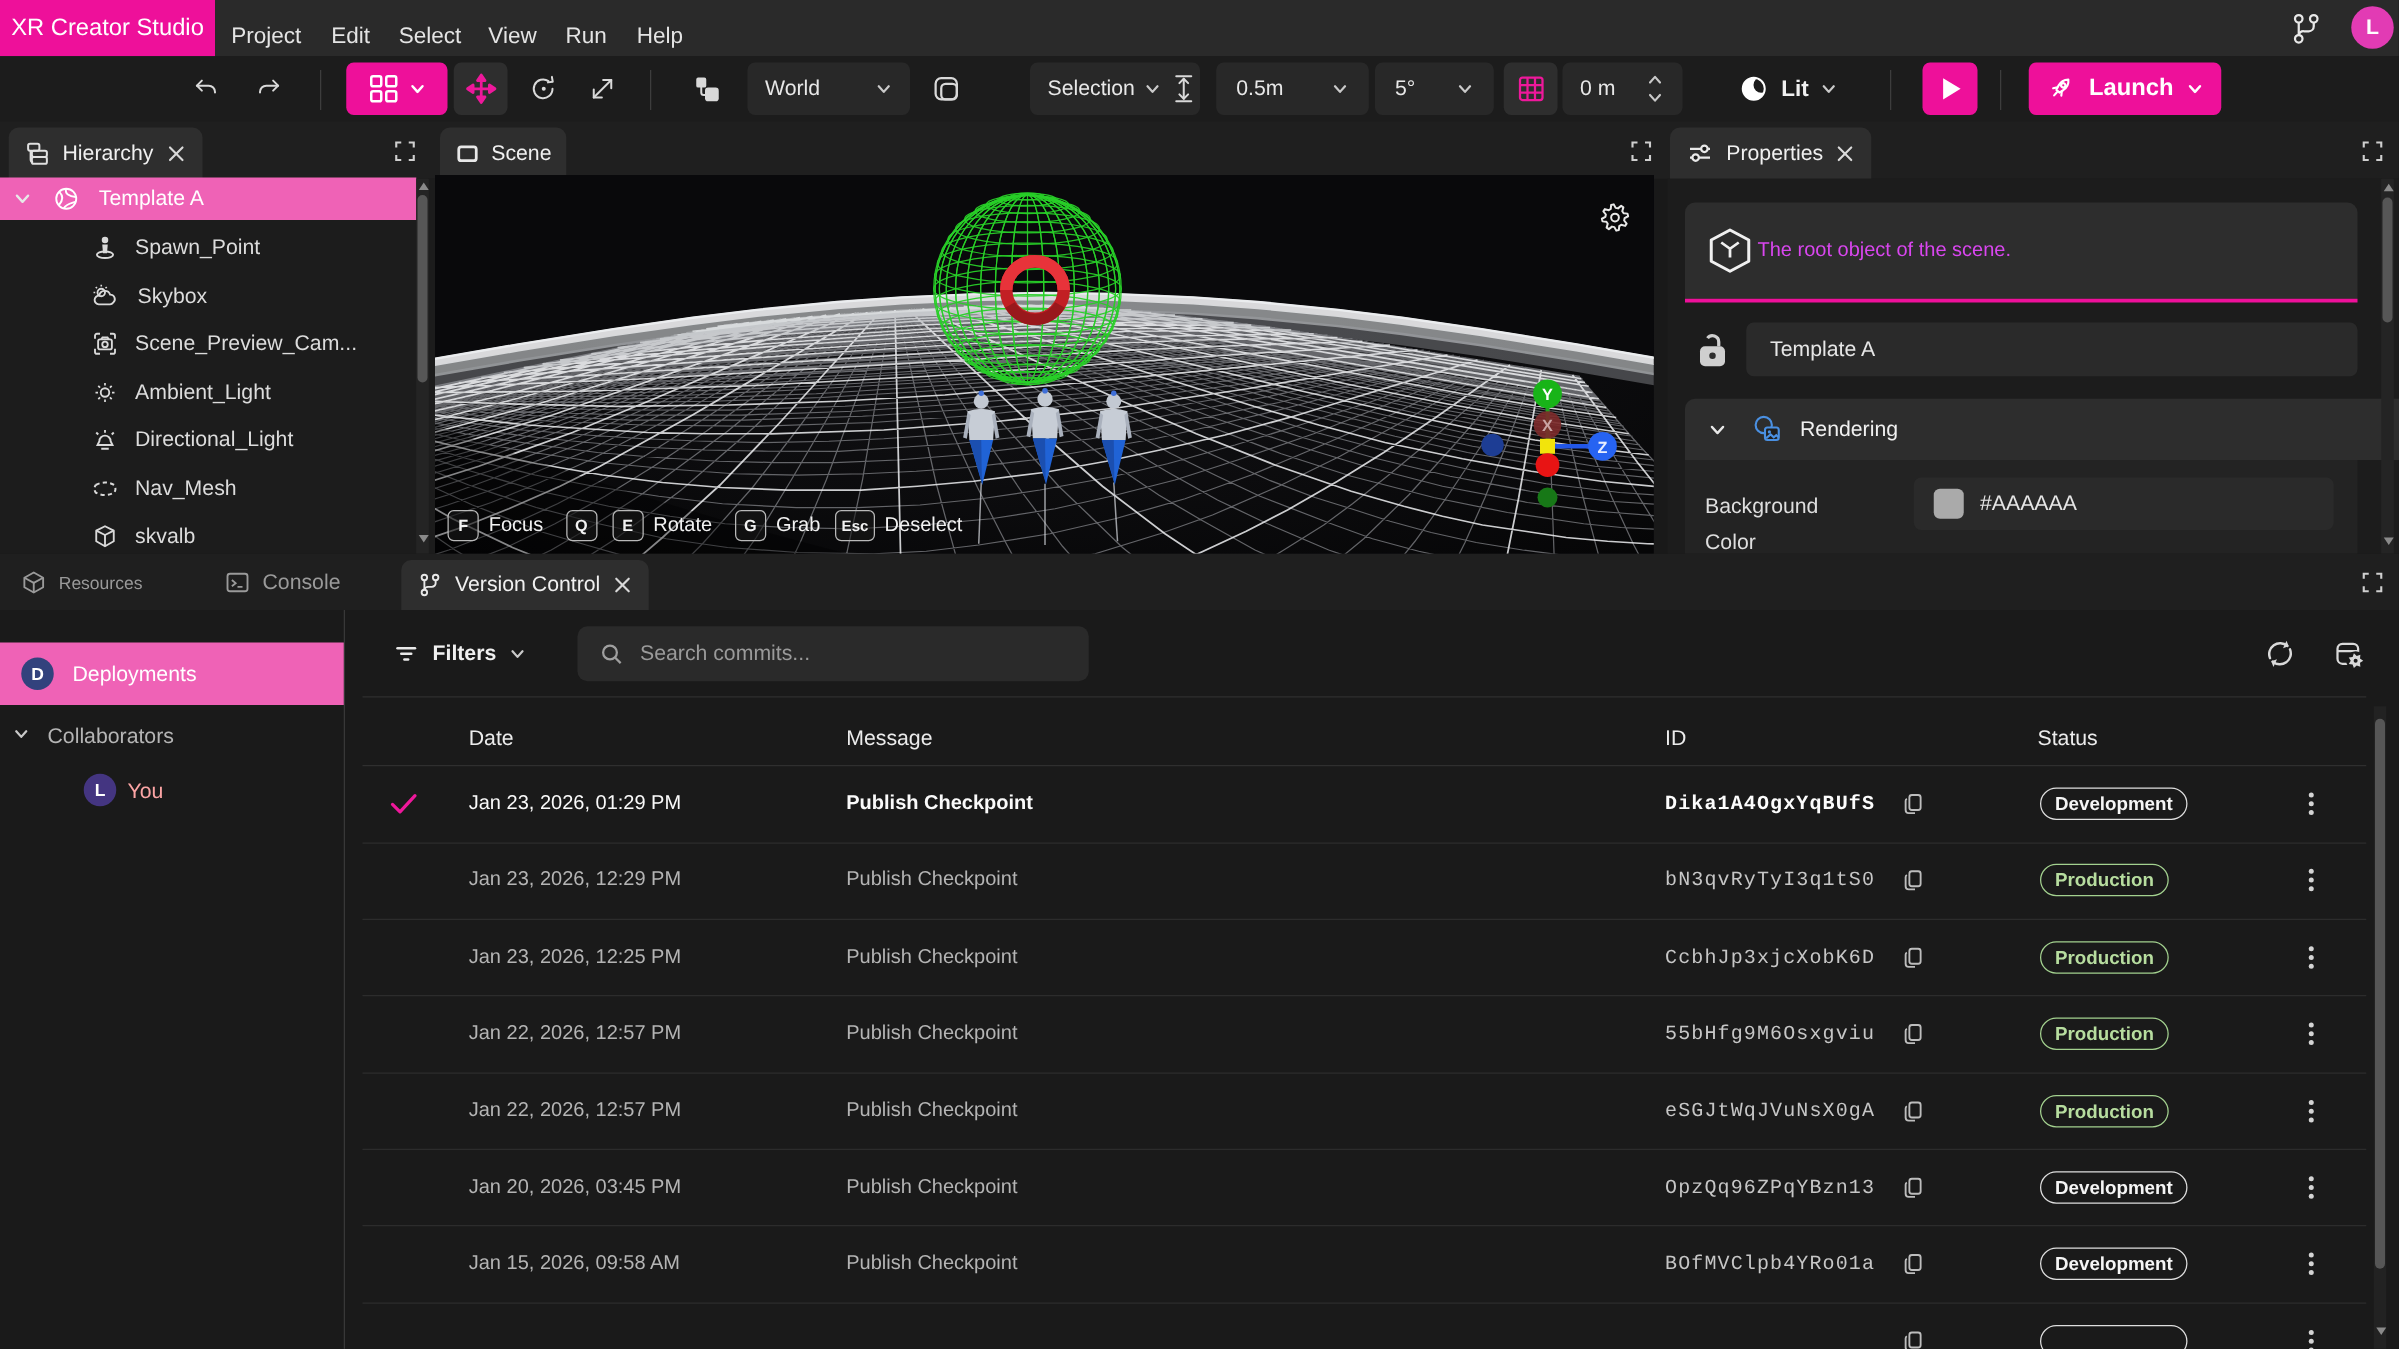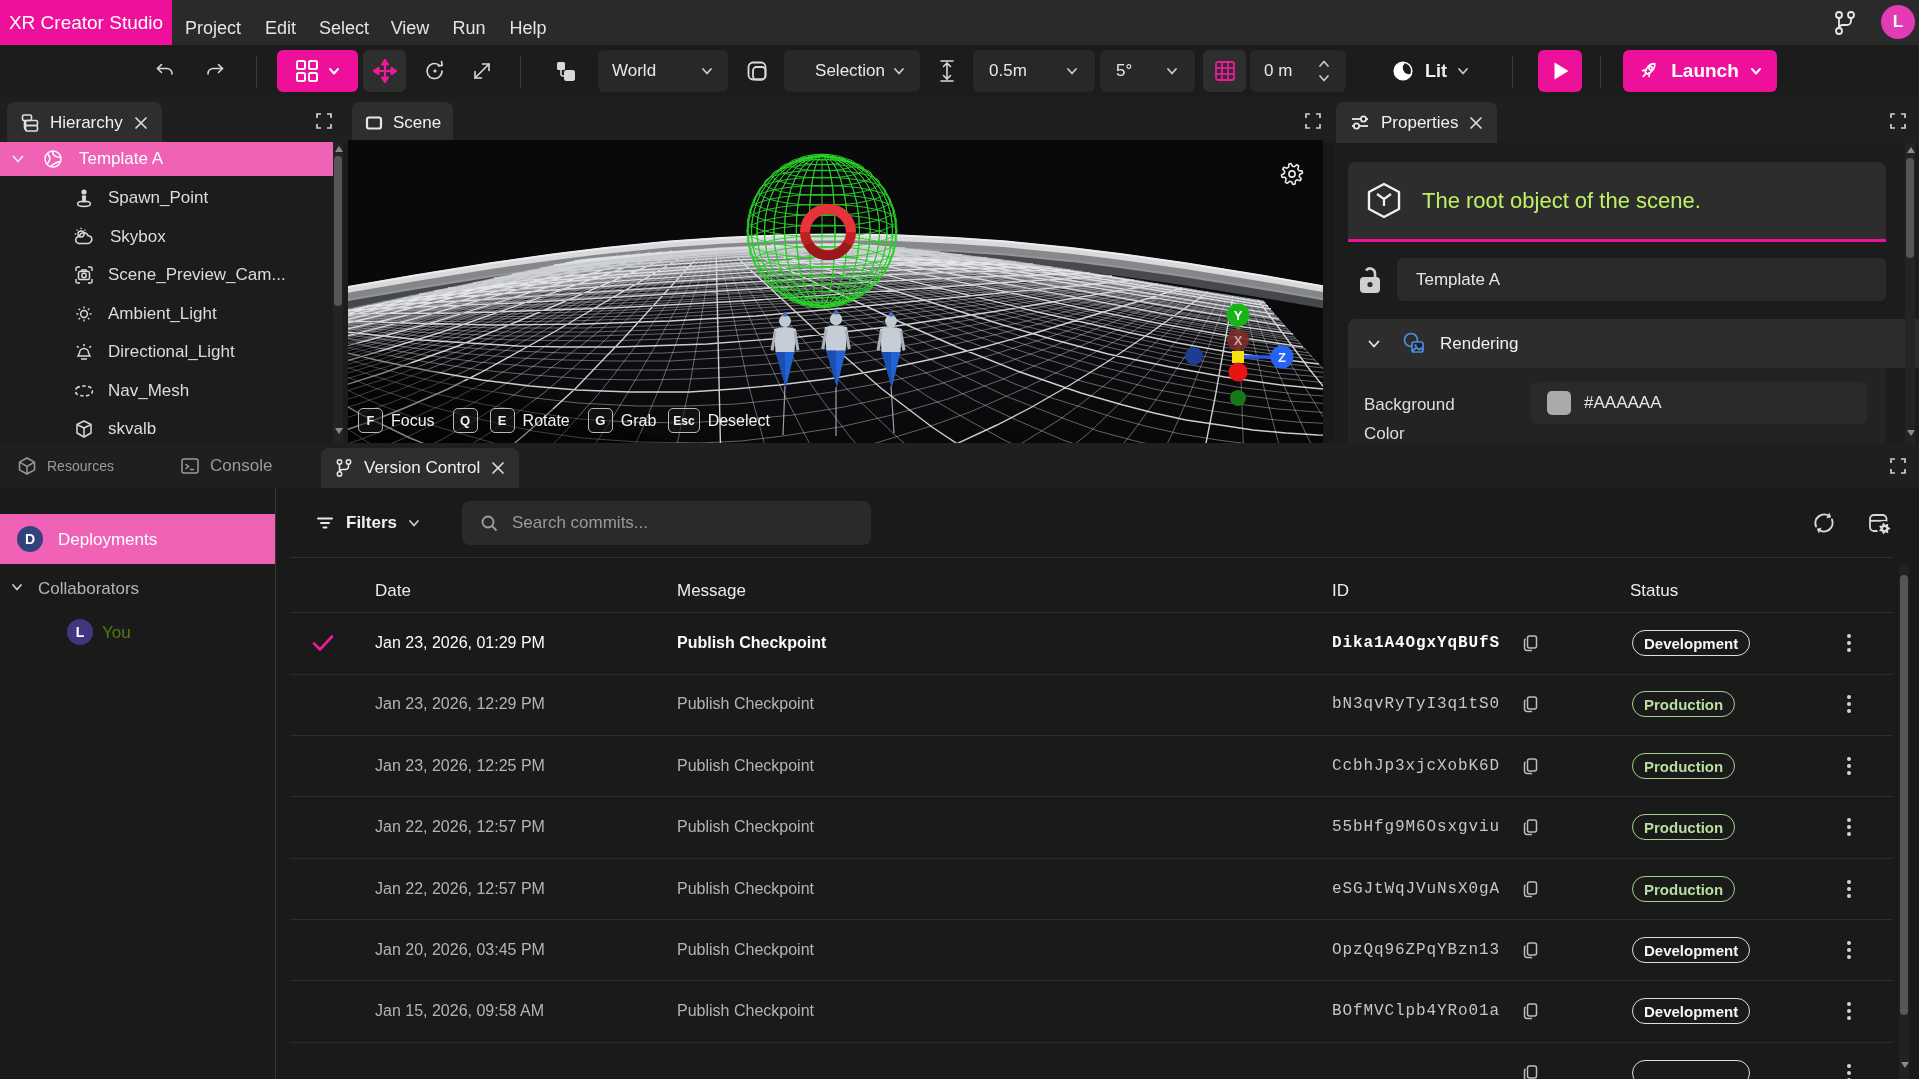--- a/index.html
+++ b/index.html
@@ -108,21 +108,21 @@
       <path fill="none" stroke="#c9c9c9" stroke-width="1.8" stroke-linecap="round" stroke-linejoin="round" d="M3 5 L7 9.5 L11 5"></path>
     </svg></div>
 <div class="ab" style="left:744px;top:58px">
     <svg width="26" height="26" viewBox="0 0 26 26" style="">
       <g fill="none" stroke="#d9d9d9" stroke-width="1.8">
         <rect x="4.5" y="4.5" width="17" height="17" rx="4.5"></rect>
         <rect x="9" y="9" width="12.5" height="12.5" rx="3.5"></rect>
       </g>
     </svg>
   </div>
-<div class="ab tbtn dd" style="left:784px;width:136px;justify-content:flex-end;padding:0 14px">Selection <svg width="14" height="14" viewBox="0 0 14 14" style="">
+<div class="ab tbtn dd" style="left:824px;width:136px;justify-content:flex-start;padding:0 14px">Selection <svg width="14" height="14" viewBox="0 0 14 14" style="">
       <path fill="none" stroke="#c9c9c9" stroke-width="1.8" stroke-linecap="round" stroke-linejoin="round" d="M3 5 L7 9.5 L11 5"></path>
     </svg></div>
 <div class="ab" style="left:936px;top:58px">
     <svg width="22" height="26" viewBox="0 0 22 26" style="">
       <path fill="none" stroke="#d9d9d9" stroke-width="1.6" stroke-linecap="round" stroke-linejoin="round" d="M11 5 V21"></path>
       <path fill="none" stroke="#d9d9d9" stroke-width="1.6" stroke-linecap="round" stroke-linejoin="round" d="M7.5 8.5 L11 5 L14.5 8.5"></path>
       <path fill="none" stroke="#d9d9d9" stroke-width="1.6" stroke-linecap="round" stroke-linejoin="round" d="M7.5 17.5 L11 21 L14.5 17.5"></path>
       <path fill="none" stroke="#d9d9d9" stroke-width="1.6" stroke-linecap="round" stroke-linejoin="round" d="M5 3 H17"></path>
       <path fill="none" stroke="#d9d9d9" stroke-width="1.6" stroke-linecap="round" stroke-linejoin="round" d="M5 23 H17"></path>
     </svg>
@@ -481,21 +481,21 @@
 <div class="ab panel" style="left:1334px;top:143px;width:585px;height:300px;background:#1c1c1c"></div>
 <div class="ab" style="left:1348px;top:162px;width:538px;height:77px;background:#2d2d2d;border-radius:8px 8px 0 0;display:flex;align-items:center">
 <span style="margin-left:14px">
       <svg width="44" height="44" viewBox="0 0 44 44" style="">
         <g fill="none" stroke="#f0f0f0" stroke-width="2.4" stroke-linejoin="round">
           <path d="M22 5 L37 13 V30 L22 38 L7 30 V13 Z"></path>
           <path d="M22 20 L22 27 M22 20 L15 15 M22 20 L29 15" stroke-width="2.2"></path>
         </g>
       </svg>
     </span>
-    <span style="margin-left:16px;color:#bef264;font-size:22px">The root object of the scene.</span>
+    <span style="margin-left:0;color:#d946ef;font-size:16px">The root object of the scene.</span>
   </div>
 <div class="ab" style="left:1348px;top:239px;width:538px;height:2.5px;background:#ee109a"></div>
 <div class="ab" style="left:1355px;top:264px">
     <svg width="30" height="34" viewBox="0 0 30 34" style="">
       <g fill="#cfcfcf">
         <rect x="5" y="13" width="20" height="16" rx="4"></rect>
         <circle cx="15" cy="20.5" r="2.6" fill="#2d2d2d"></circle>
       </g>
       <path d="M20 13 V9.5 a5 5 0 0 0 -9 -3" fill="none" stroke="#cfcfcf" stroke-width="2.6"></path>
     </svg>
@@ -575,21 +575,21 @@
 <div class="ab" style="left:0;top:514px;width:275px;height:50px;background:#ef62b6"></div>
 <div class="ab" style="left:17px;top:526px;width:26px;height:26px;border-radius:50%;background:#32427d;color:#fff;font-size:14px;font-weight:bold;display:flex;align-items:center;justify-content:center">D</div>
 <div class="ab" style="left:58px;top:530px;color:#fff;font-size:17px">Deployments</div>
 <div class="ab" style="left:10px;top:580px">
     <svg width="14" height="14" viewBox="0 0 14 14" style="">
       <path fill="none" stroke="#c9c9c9" stroke-width="1.8" stroke-linecap="round" stroke-linejoin="round" d="M3 5 L7 9.5 L11 5"></path>
     </svg>
   </div>
 <div class="ab" style="left:38px;top:579px;color:#b5b5b5;font-size:17px">Collaborators</div>
 <div class="ab" style="left:67px;top:619px;width:26px;height:26px;border-radius:50%;background:#443581;color:#fff;font-size:14px;font-weight:bold;display:flex;align-items:center;justify-content:center">L</div>
-<div class="ab" style="left:102px;top:623px;color:#4d7c0f;font-size:17px">You</div>
+<div class="ab" style="left:102px;top:623px;color:#fca5a5;font-size:17px">You</div>
 <div class="ab row" style="left:314px;top:512px;gap:10px;color:#f0f0f0;font-size:17px;font-weight:bold"><svg width="22" height="22" viewBox="0 0 22 22" style="">
       <g stroke="#e8e8e8" stroke-width="2" stroke-linecap="round">
         <line x1="4" y1="6.5" x2="18" y2="6.5"></line>
         <line x1="7" y1="11" x2="15" y2="11"></line>
         <line x1="9.5" y1="15.5" x2="12.5" y2="15.5"></line>
       </g>
     </svg> Filters <svg width="14" height="14" viewBox="0 0 14 14" style="">
       <path fill="none" stroke="#c9c9c9" stroke-width="1.8" stroke-linecap="round" stroke-linejoin="round" d="M3 5 L7 9.5 L11 5"></path>
     </svg></div>
 <div class="ab row" style="left:462px;top:501px;width:409px;height:44px;background:#2a2a2a;border-radius:8px">

